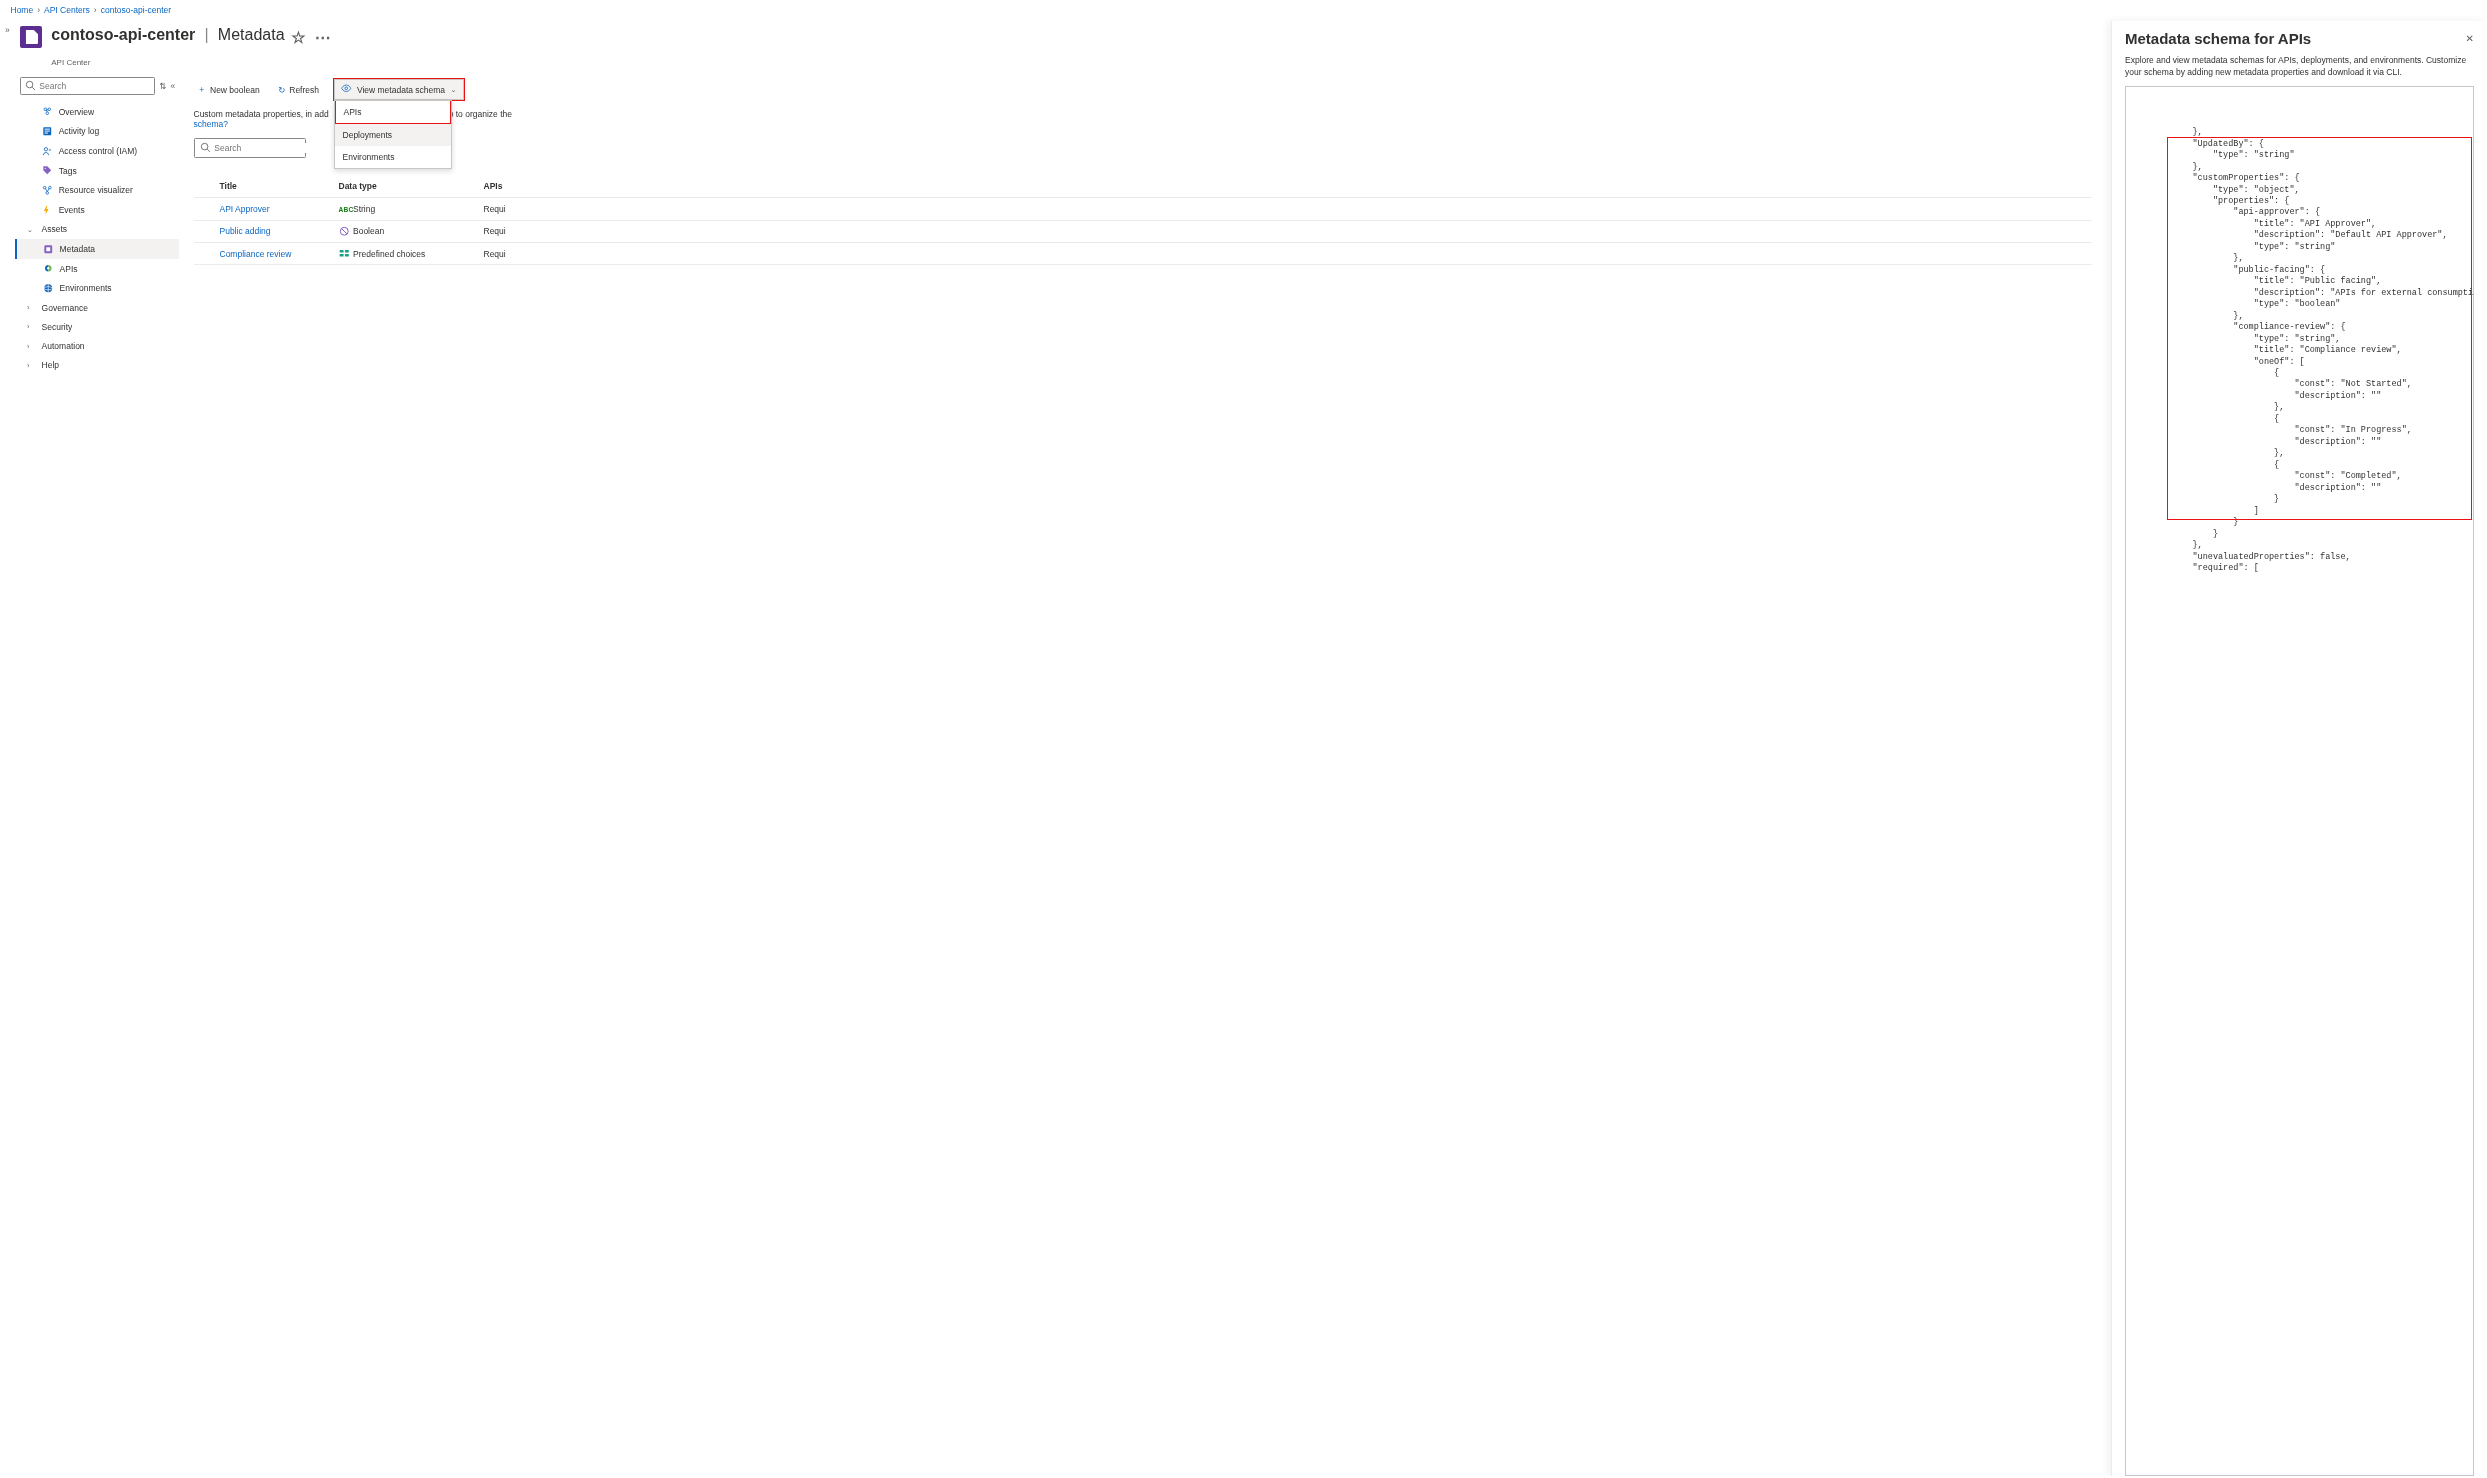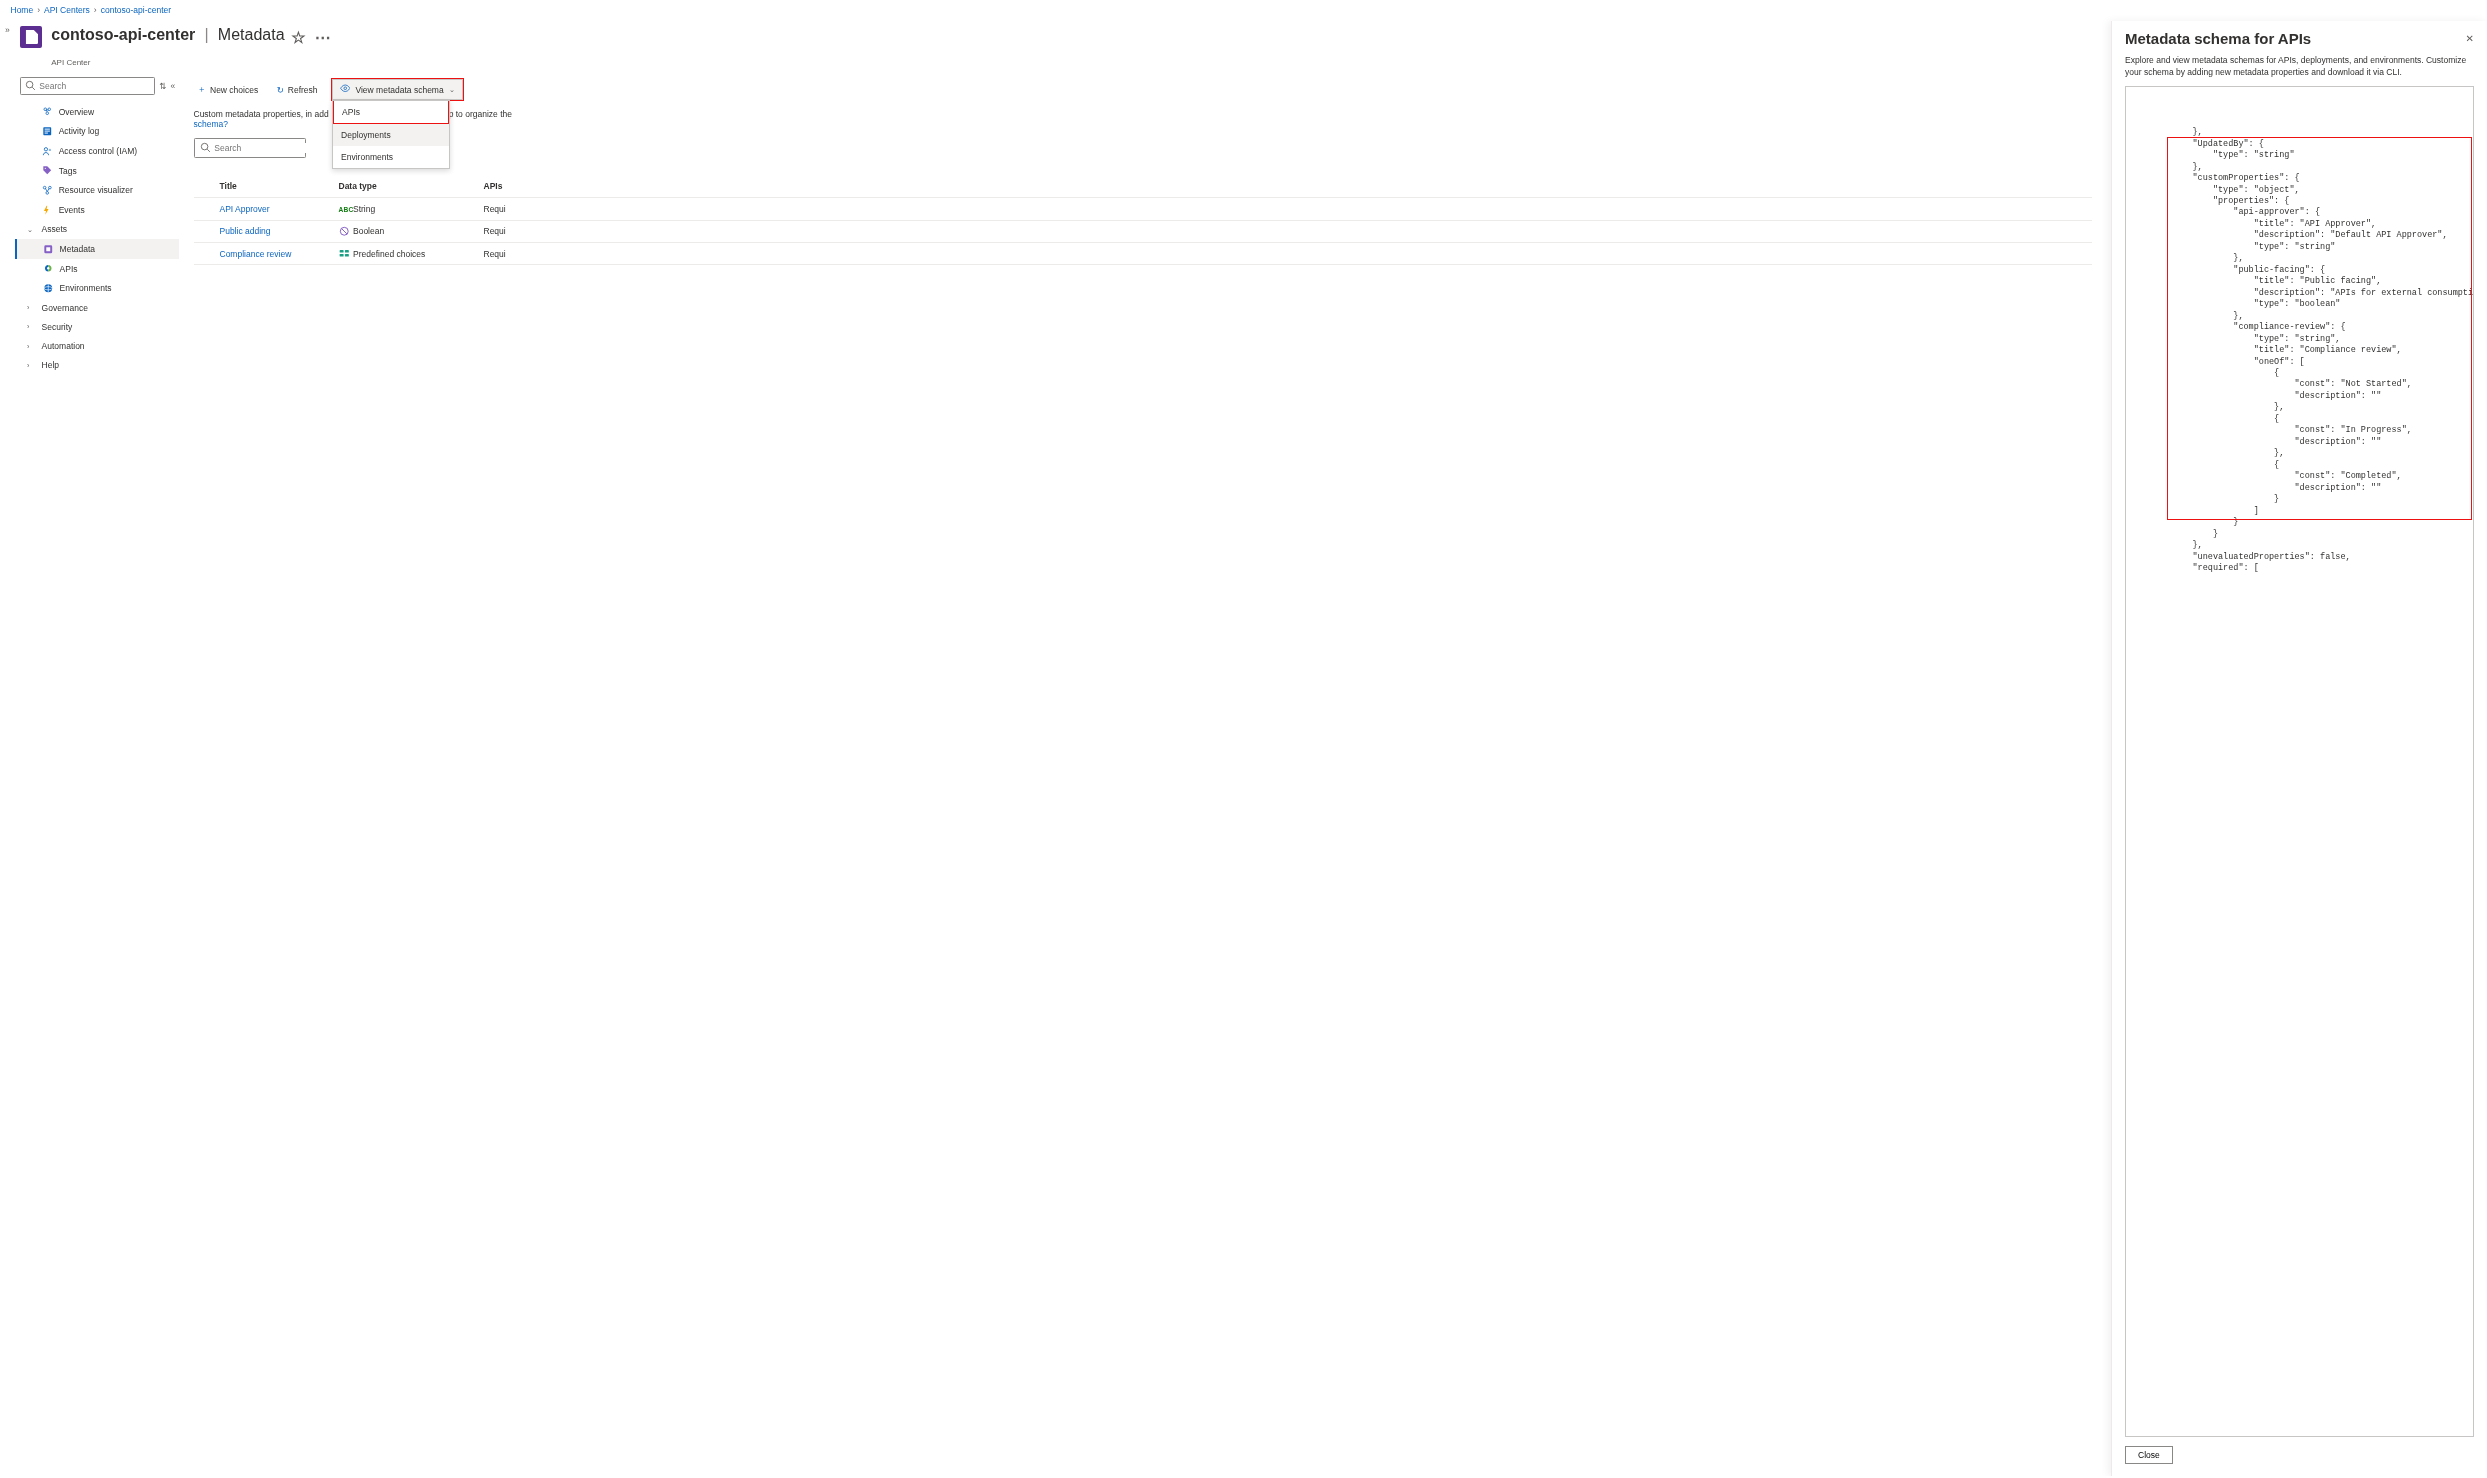--- a/index.html
+++ b/index.html
@@ -353,21 +353,21 @@
               <span class="chev">›</span>
               <span>Help</span>
             </div>
           </div>
       </div>
 
       <div class="content">
         <div class="toolbar">
           <div class="tbtn">
             <span class="ic">＋</span>
-            <span>New choices</span>
+            <span>New boolean</span>
           </div>
           <div class="tbtn">
             <span class="ic">↻</span>
             <span>Refresh</span>
           </div>
           <div class="dropdown-wrap">
             <div class="dropdown-btn outline-red">
               <span style="color:#0b65c0">
                 <svg class="ic-svg" viewBox="0 0 16 16" fill="none" stroke="#0b65c0" stroke-width="1.2">
                     <path d="M1 8s2.5-5 7-5 7 5 7 5-2.5 5-7 5-7-5-7-5z"></path>
@@ -488,18 +488,15 @@
                             {
                                 "const": "Completed",
                                 "description": ""
                             }
                         ]
                     }
                 }
             },
             "unevaluatedProperties": false,
             "required": [</div></div>
-    <div class="fly-foot">
-      <button class="btn">Close</button>
-    </div>
   </div>
 </div>
 
 
 </body></html>

